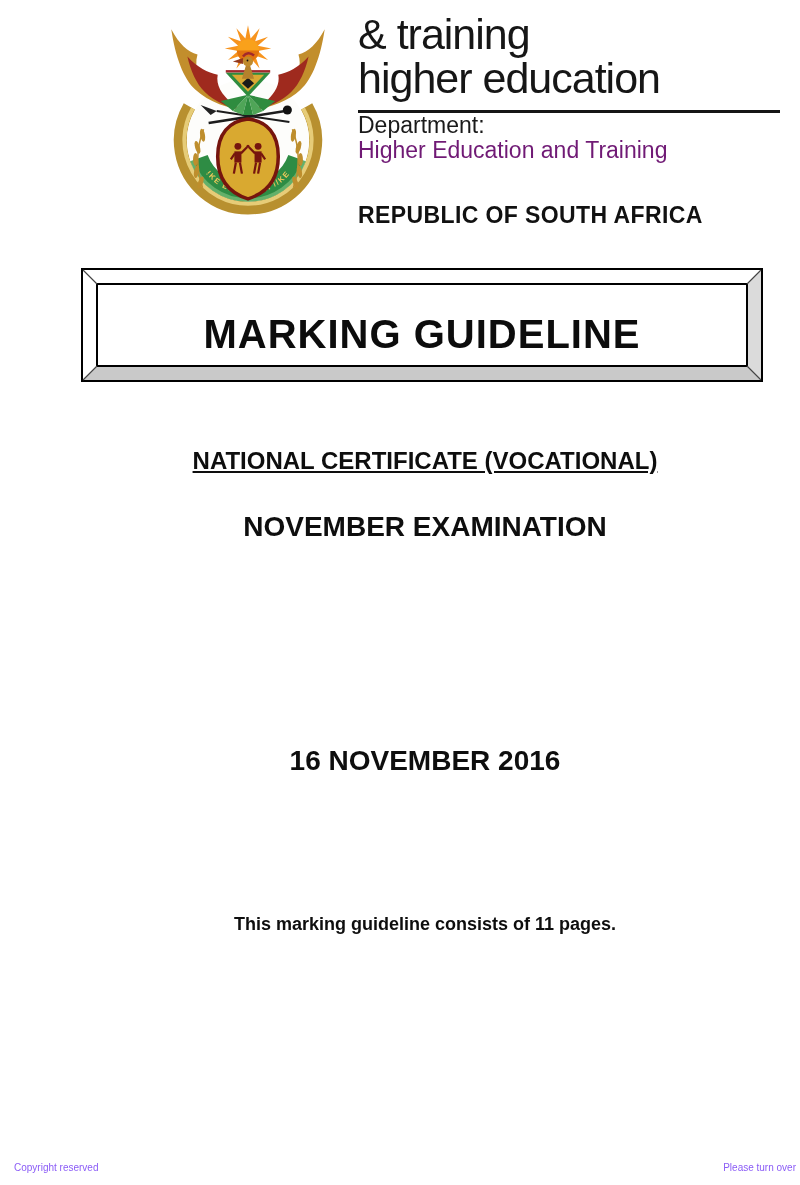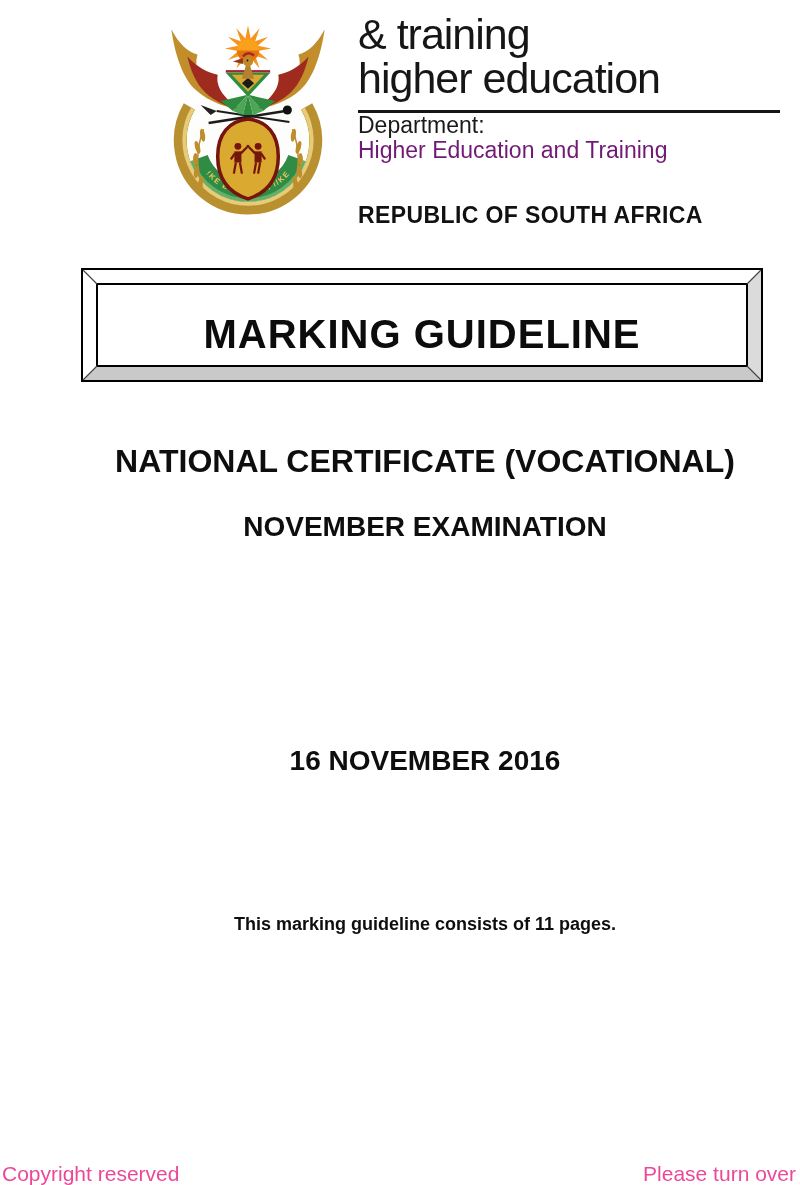--- a/index.html
+++ b/index.html
@@ -20,30 +20,30 @@
   .title-box svg{position:absolute; inset:0;}
   .title-text{
     position:absolute; inset:0; display:flex; align-items:center; justify-content:center;
     font-size:40px; font-weight:bold; letter-spacing:1px; color:#0c0c0c;
   }
   
   .heading{
     position:absolute; left:50px; right:0; text-align:center;
     font-weight:bold; color:#0e0e0e; white-space:pre-wrap;
   }
-  .h-cert{top:446px; font-size:32px; line-height:30px;}
+  .h-cert{top:446px; font-size:24px; line-height:30px;text-decoration:underline;}
   .h-exam{top:512px; font-size:28px; line-height:30px;}
   .h-subject{top:579px; font-size:28px; line-height:33.5px;}
   .h-date{top:746px; font-size:28px; line-height:30px;}
   .h-note{top:913px; font-size:18px; line-height:22px;}
   
   .footer{
-    position:absolute; left:2px; right:4px; top:1162px;
+    position:absolute; left:14px; right:4px; top:1162px;
     display:flex; justify-content:space-between;
-    font-size:21px; color:#ec4899;
+    font-size:10px; color:#8b5cf6;
   }
 </style>
 </head>
 <body>
 
 <div class="page">
 
   <div>
 
     <svg class="coat" width="182" height="212" viewBox="0 0 180 210">

